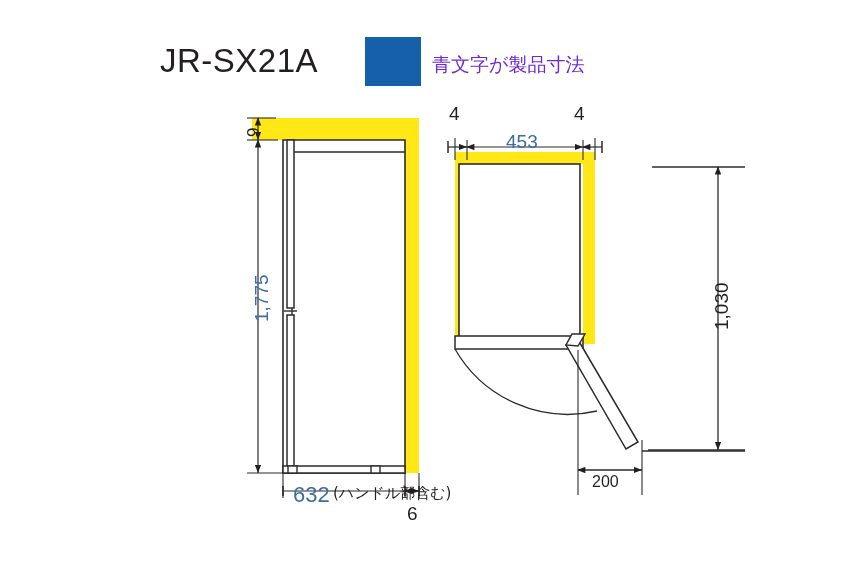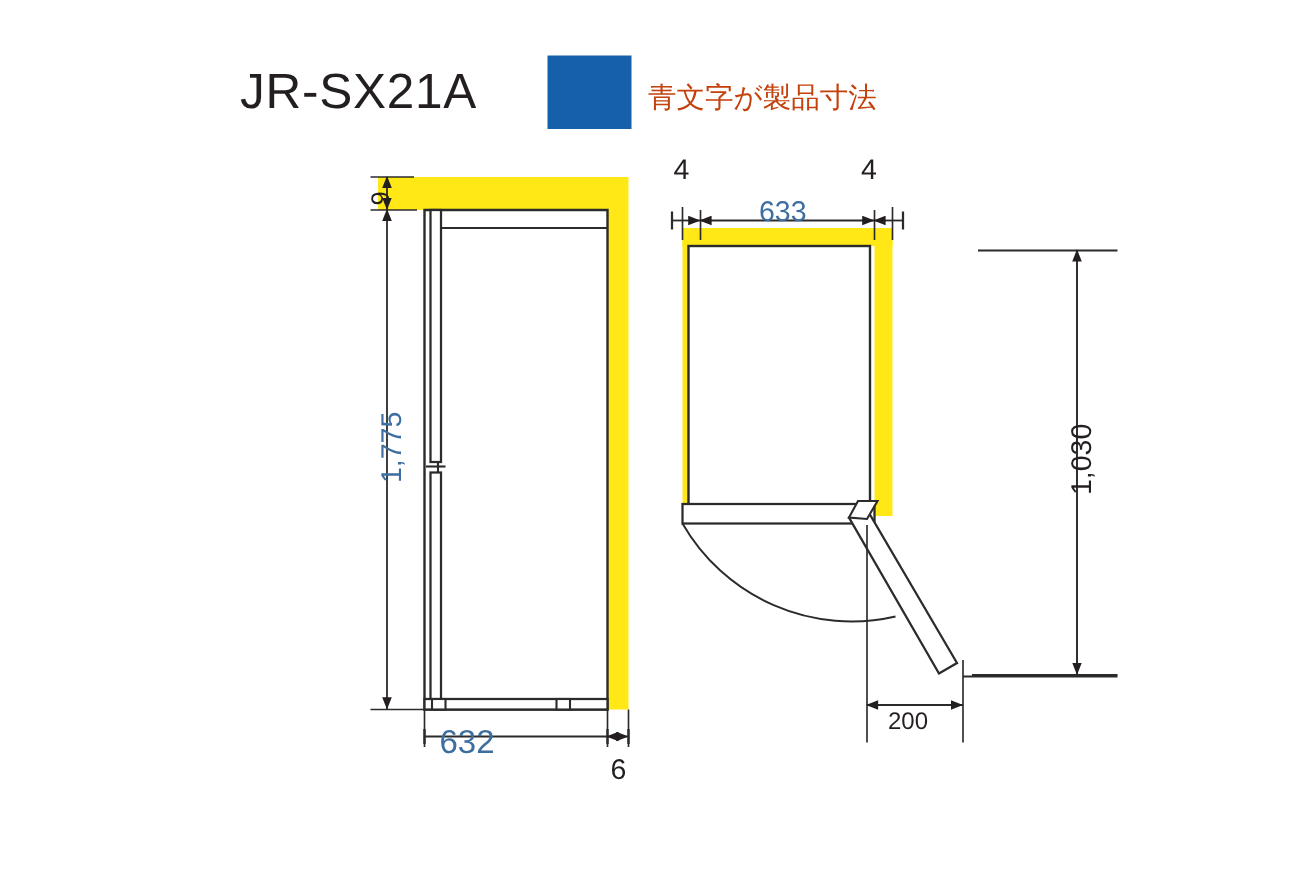--- a/index.html
+++ b/index.html
@@ -34,21 +34,21 @@
   #legend-swatch {
     left: 365px;
     top: 37px;
     width: 56px;
     height: 49px;
   }
   #legend-text {
     left: 432px;
     top: 52px;
     font-size: 19px;
-    color: #c2410c;
+    color: #6d28d9;
     white-space: nowrap;
     font-family: "DejaVu Sans", "Liberation Sans", sans-serif;
   }
 
   
   .dim {
     font-size: 17px;
     color: #231f20;
     white-space: nowrap;
     font-family: "Liberation Sans", "DejaVu Sans", sans-serif;
@@ -165,26 +165,27 @@
       <line x1="642" y1="451" x2="745" y2="451" stroke="#2b2b2b" stroke-width="1.3"></line>
     </g>
   </svg>
 
   <div class="abs dim vert" style="left:244px; top:137px;">9</div>
 
   <div class="abs dim vert blue" style="left:251px; top:322px; font-size:19px;">1,775</div>
 
   <div class="abs dim blue" style="left:293px; top:482px; font-size:22px;">632</div>
 
+  <div class="abs dim jp" style="left:333px; top:484px;">(ハンドル部含む)</div>
 
   <div class="abs dim" style="left:407px; top:503px; font-size:19px;">6</div>
 
   <div class="abs dim" style="left:449px; top:103px; font-size:19px;">4</div>
 
-  <div class="abs dim blue" style="left:506px; top:131px; font-size:19px;">633</div>
+  <div class="abs dim blue" style="left:506px; top:131px; font-size:19px;">453</div>
 
   <div class="abs dim" style="left:574px; top:103px; font-size:19px;">4</div>
 
   <div class="abs dim vert" style="left:711px; top:330px; font-size:19px;">1,030</div>
 
   <div class="abs dim" style="left:592px; top:473px; font-size:16px;">200</div>
 
 </div>
 
 </body></html>

